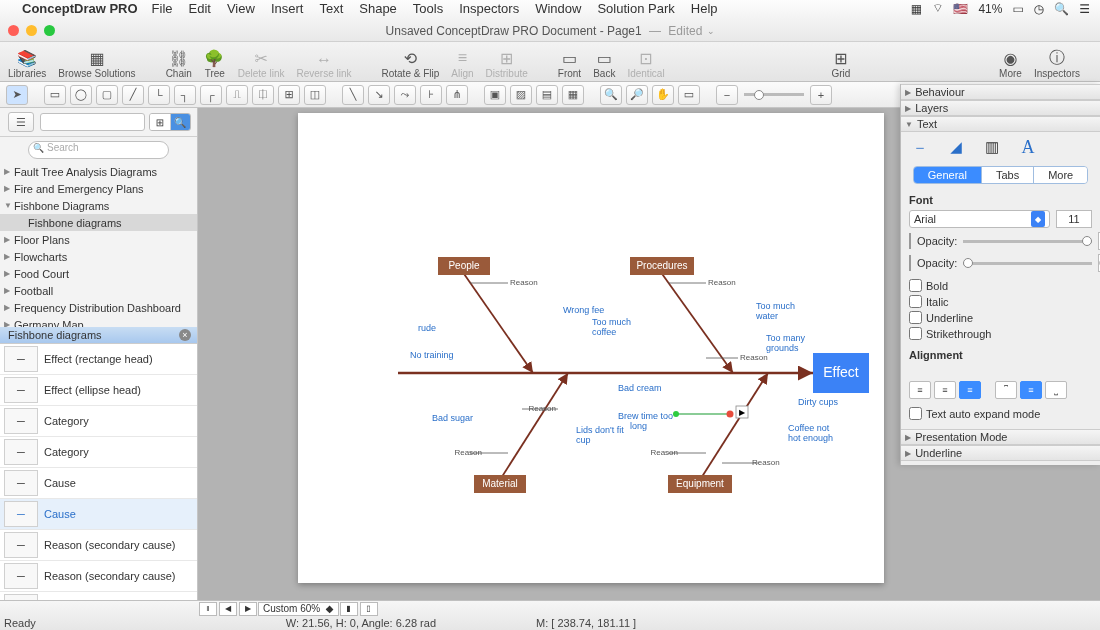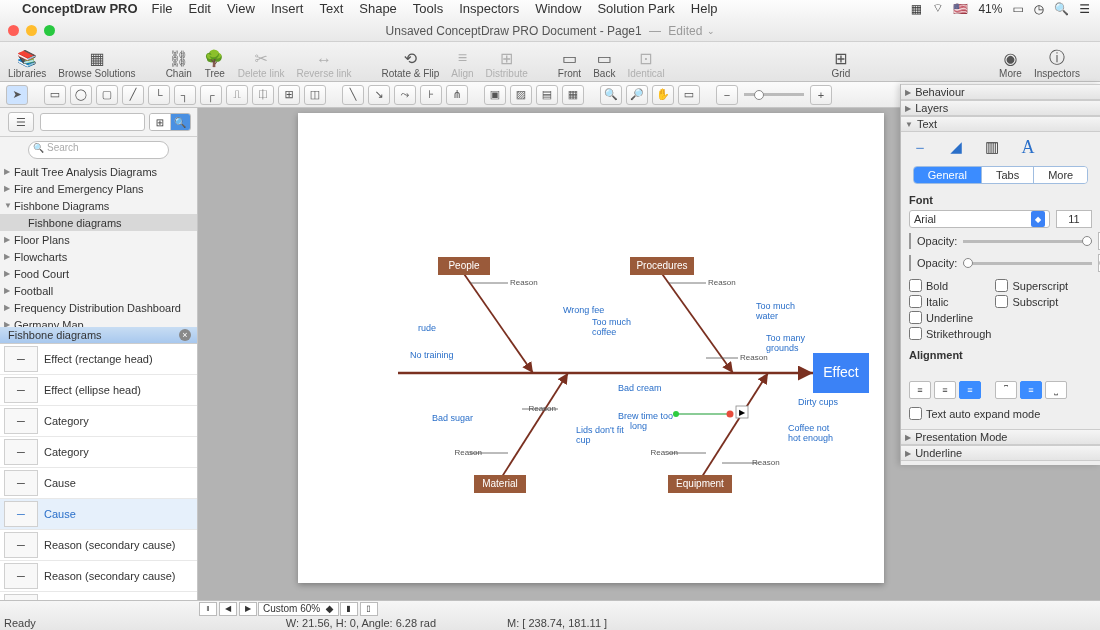--- a/index.html
+++ b/index.html
@@ -86,21 +86,21 @@
 .align-grp { display:flex; gap:3px; }
 .align-btn { width:22px; height:18px; border:1px solid #bbb; background:#fff; border-radius:2px; display:flex; align-items:center; justify-content:center; font-size:9px; }
 .align-btn.on{background:#3b8cff;color:#fff;border-color:#3b8cff}
 
 
 .statusbar { position:absolute; left:0; right:0; bottom:0; height:30px; background:linear-gradient(#f6f6f6,#e6e6e6); border-top:1px solid #c0c0c0; display:flex; flex-direction:column; }
 .sb-top { height:16px; display:flex; align-items:center; padding-left:198px; font-size:10px; }
 .sb-btn { width:18px; height:14px; border:1px solid #bbb; background:#fff; margin:0 1px; display:flex; align-items:center; justify-content:center; font-size:8px; }
 .sb-combo { height:14px; border:1px solid #bbb; background:#fff; padding:0 4px; display:flex; align-items:center; }
 .sb-bot { height:14px; display:flex; align-items:center; padding-left:4px; font-size:11px; color:#444; }
-.sb-bot .m1{margin-left:250px}.sb-bot .m2{margin-left:71px}
+.sb-bot .m1{margin-left:250px}.sb-bot .m2{margin-left:100px}
 
 .range { -webkit-appearance:none; height:3px; background:#bbb; }
 .range::-webkit-slider-thumb { -webkit-appearance:none; width:10px; height:10px; border-radius:50%; background:#fff; border:1px solid #888; }
 </style>
 </head>
 <body>
 
 <div class="menubar">
   <span class="apple"></span>
   <span class="appname">ConceptDraw PRO</span>
@@ -390,49 +390,39 @@
       <span>Opacity:</span>
       <input type="range" class="range" style="flex: 1 1 0%;" value="100">
       <div class="num-box">100%</div>
     </div>
     <div class="form-row">
       <div class="swatch" style="background:#fff"></div>
       <span>Opacity:</span>
       <input type="range" class="range" style="flex: 1 1 0%;" value="0">
       <div class="num-box">0%</div>
     </div>
-    <div style="display:flex;gap:4px">
+    <div style="display:flex;gap:20px">
       <div>
         <div class="chk-row">
             <input type="checkbox" style="">
             <span>Bold</span>
           </div>
         <div class="chk-row">
             <input type="checkbox" style="">
             <span>Italic</span>
           </div>
         <div class="chk-row">
             <input type="checkbox" style="">
             <span>Underline</span>
           </div>
         <div class="chk-row">
             <input type="checkbox" style="">
             <span>Strikethrough</span>
           </div>
       </div>
-      <div>
-        <div class="chk-row">
-            <input type="checkbox" style="">
-            <span>Superscript</span>
-          </div>
-        <div class="chk-row">
-            <input type="checkbox" style="">
-            <span>Subscript</span>
-          </div>
-      </div>
     </div>
     <div style="font-weight:600;margin:6px 0 20px">Alignment</div>
     <div style="display:flex;gap:14px">
       <div class="align-grp">
         <div class="align-btn">≡</div>
         <div class="align-btn">≡</div>
         <div class="align-btn on">≡</div>
       </div>
       <div class="align-grp">
         <div class="align-btn">⎴</div>

